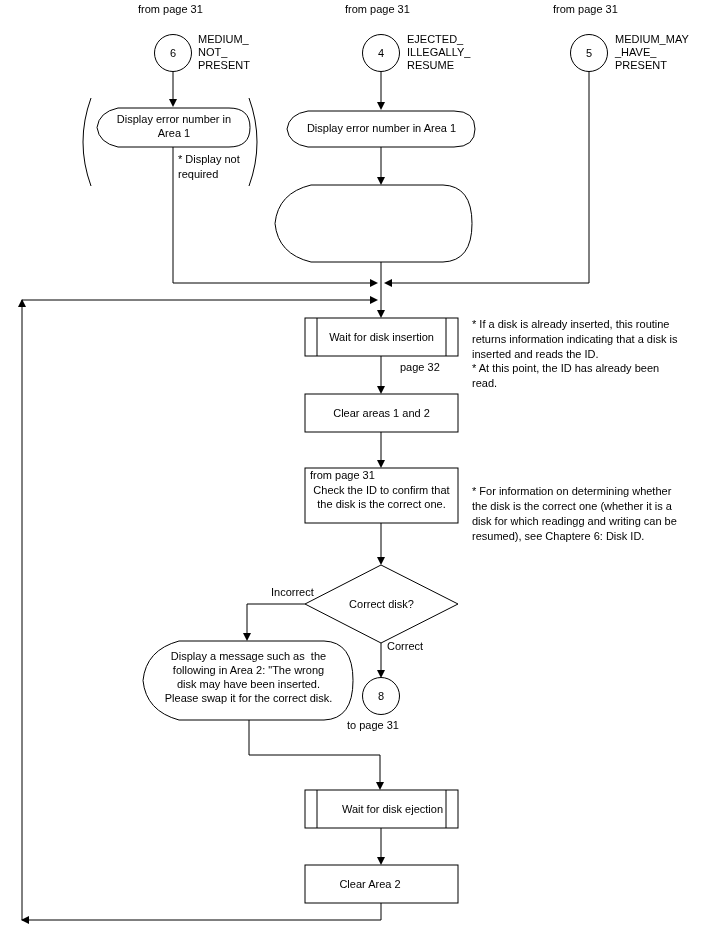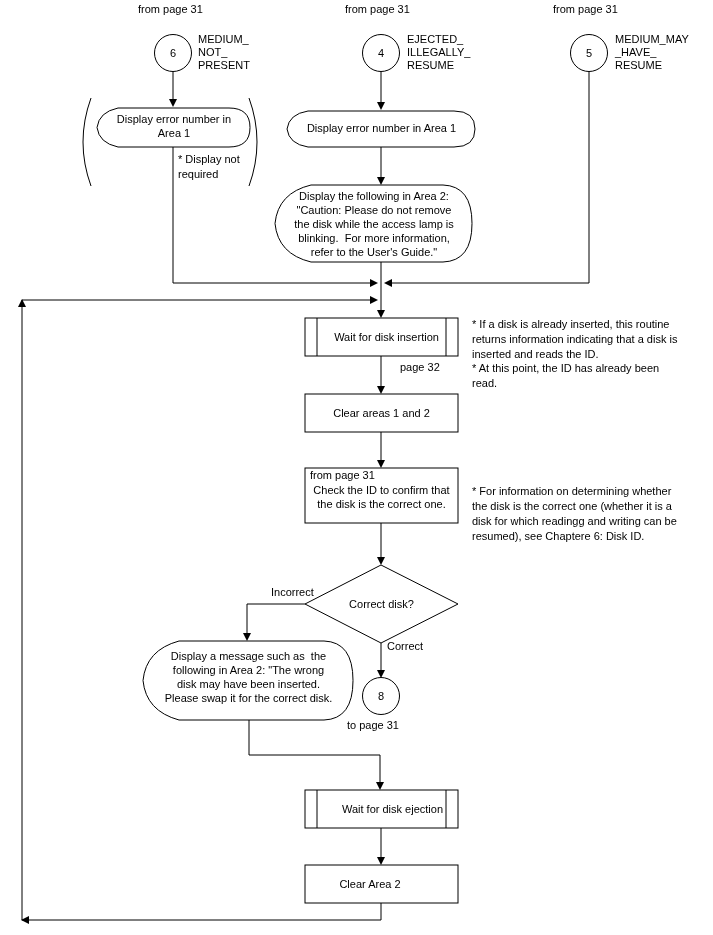--- a/index.html
+++ b/index.html
@@ -98,38 +98,33 @@
   <div class="txt num" style="left:574px;top:47px">5</div>
 
   <div class="txt" style="left:198px;top:33px">MEDIUM_
 NOT_
 PRESENT</div>
   <div class="txt" style="left:407px;top:33px">EJECTED_
 ILLEGALLY_
 RESUME</div>
   <div class="txt" style="left:615px;top:33px">MEDIUM_MAY
 _HAVE_
-RESUME</div>
+PRESENT</div>
 
   <div class="txt center lh14" style="left:97px;top:112px;width:154px">Display error number in
 Area 1</div>
   <div class="txt ann" style="left:178px;top:152px">* Display not
 required</div>
   <div class="txt center" style="left:287px;top:122px;width:189px">Display error number in Area 1</div>
-  <div class="txt center lh14" style="left:276px;top:189px;width:196px">Display the following in Area 2:
-"Caution: Please do not remove
-the disk while the access lamp is
-blinking.  For more information,
-refer to the User's Guide."</div>
   <div class="txt center lh14" style="left:143px;top:649px;width:211px">Display a message such as  the
 following in Area 2: "The wrong
 disk may have been inserted.
 Please swap it for the correct disk.</div>
 
-  <div class="txt center" style="left:317px;top:331px;width:139px">Wait for disk insertion</div>
+  <div class="txt center" style="left:317px;top:331px;width:129px">Wait for disk insertion</div>
   <div class="txt" style="left:400px;top:361px">page 32</div>
   <div class="txt center" style="left:305px;top:407px;width:153px">Clear areas 1 and 2</div>
   <div class="txt" style="left:310px;top:469px">from page 31</div>
   <div class="txt center lh14" style="left:301px;top:483px;width:161px">Check the ID to confirm that
 the disk is the correct one.</div>
   <div class="txt center" style="left:317px;top:803px;width:151px">Wait for disk ejection</div>
   <div class="txt center" style="left:305px;top:878px;width:130px">Clear Area 2</div>
 
   <div class="txt center" style="left:305px;top:598px;width:153px">Correct disk?</div>
   <div class="txt" style="left:271px;top:586px">Incorrect</div>

